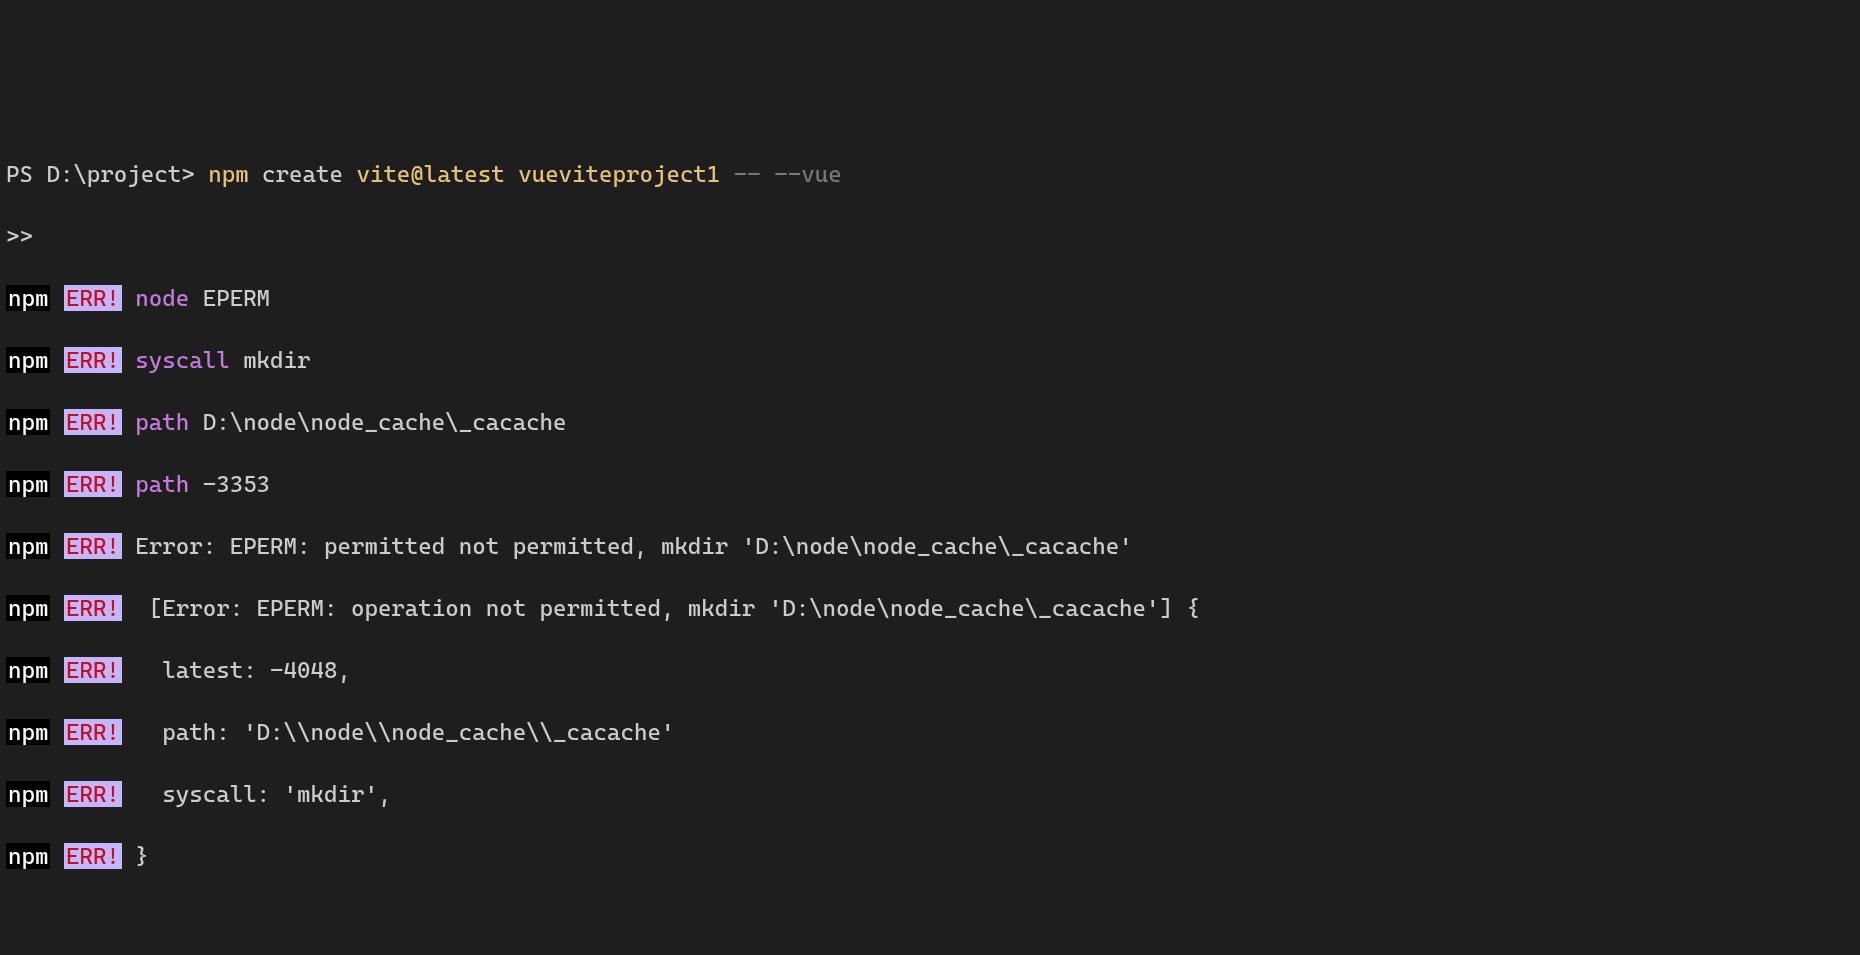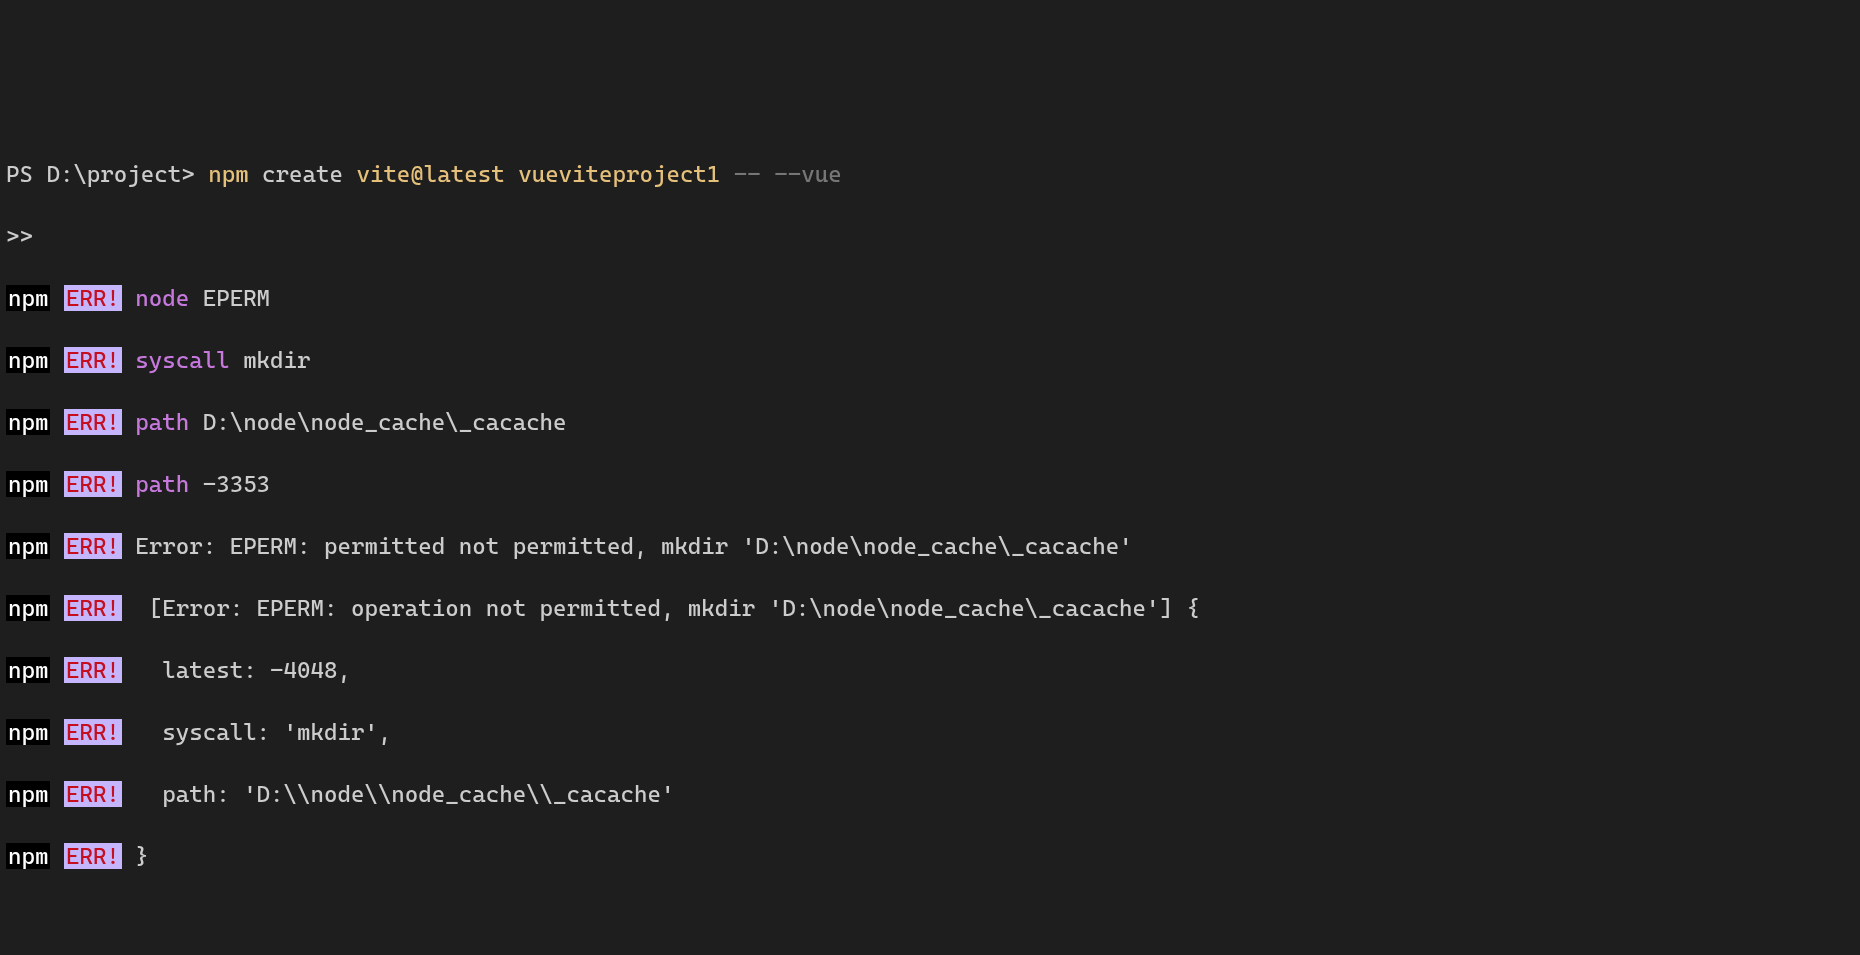--- a/index.html
+++ b/index.html
@@ -29,22 +29,22 @@
 <div>
 <span class="line"><span class="plain">PS</span> <span class="plain">D:\project&gt;</span> <span class="yellow">npm</span> <span class="plain">create</span> <span class="yellow">vite@latest</span> <span class="yellow">vueviteproject1</span> <span class="dim">-- --vue</span></span>
 <span class="line plain">&gt;&gt;</span>
 <span class="line"><span class="npm">npm</span> <span class="err">ERR!</span> <span class="magenta">node</span> <span class="plain">EPERM</span></span>
 <span class="line"><span class="npm">npm</span> <span class="err">ERR!</span> <span class="magenta">syscall</span> <span class="plain">mkdir</span></span>
 <span class="line"><span class="npm">npm</span> <span class="err">ERR!</span> <span class="magenta">path</span> <span class="plain">D:\node\node_cache\_cacache</span></span>
 <span class="line"><span class="npm">npm</span> <span class="err">ERR!</span> <span class="magenta">path</span> <span class="plain">-3353</span></span>
 <span class="line"><span class="npm">npm</span> <span class="err">ERR!</span> <span class="plain">Error: EPERM: permitted not permitted, mkdir 'D:\node\node_cache\_cacache'</span></span>
 <span class="line"><span class="npm">npm</span> <span class="err">ERR!</span> <span class="plain"> [Error: EPERM: operation not permitted, mkdir 'D:\node\node_cache\_cacache'] {</span></span>
 <span class="line"><span class="npm">npm</span> <span class="err">ERR!</span> <span class="plain">  latest: -4048,</span></span>
+<span class="line"><span class="npm">npm</span> <span class="err">ERR!</span> <span class="plain">  path: 'D:\\node\\node_cache\\_cacache'</span></span>
 <span class="line"><span class="npm">npm</span> <span class="err">ERR!</span> <span class="plain">  syscall: 'mkdir',</span></span>
-<span class="line"><span class="npm">npm</span> <span class="err">ERR!</span> <span class="plain">  path: 'D:\\node\\node_cache\\_cacache'</span></span>
 <span class="line"><span class="npm">npm</span> <span class="err">ERR!</span> <span class="plain">}</span></span>
 
 
 
 
 
 
 
 
 

